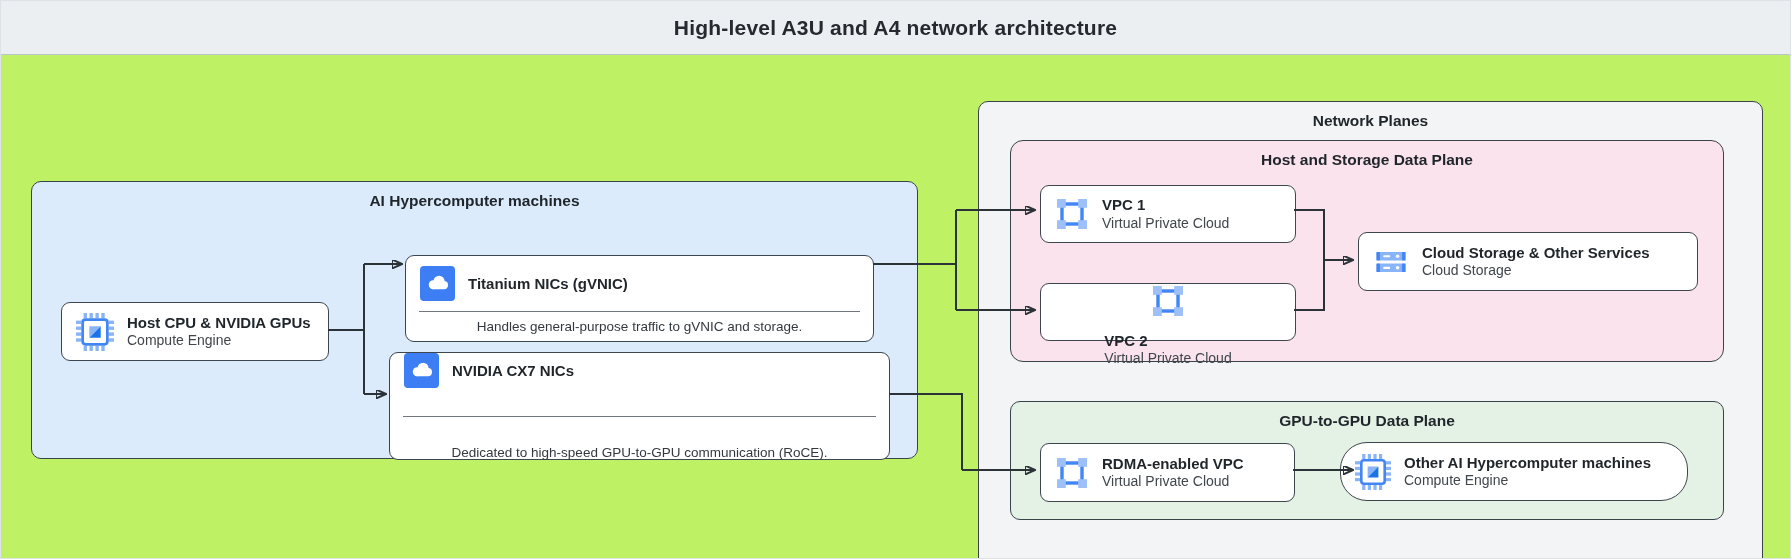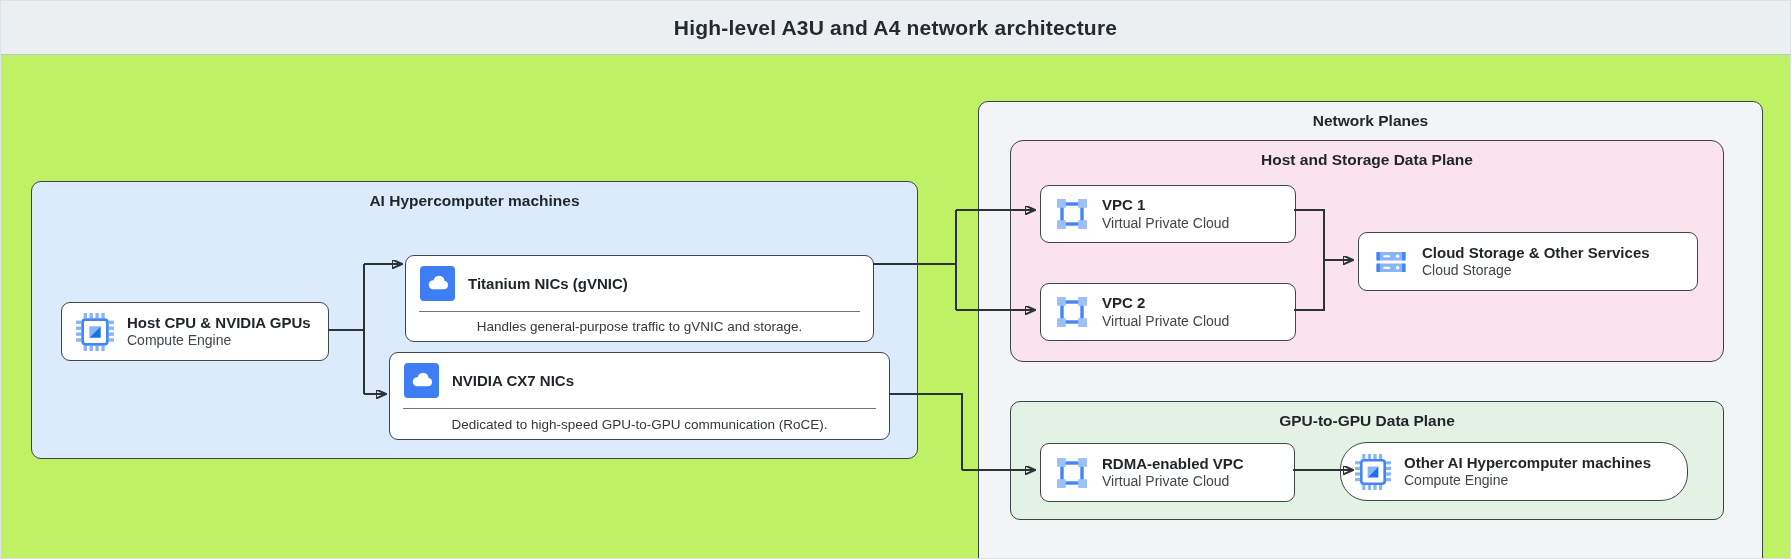--- a/index.html
+++ b/index.html
@@ -43,23 +43,23 @@
   .nic-head{height:55px;display:flex;align-items:center;gap:13px;padding:0 14px;}
   .nic-div{border-top:1.5px solid #6f767c;margin:0 13px;}
   .nic-desc{flex:1;display:flex;align-items:center;justify-content:center;
     font-size:13.5px;color:#33393f;white-space:nowrap;}
 
   .icon{flex:0 0 auto;display:block;}
 
   
   #n-host    {left:29px;  top:120px; width:268px; height:59px;}
   #n-titanium{left:373px; top:41px;  width:469px; height:87px;margin-top:32px;}
-  #n-cx7     {left:357px; top:170px; width:501px; height:88px;}
+  #n-cx7     {left:357px; top:170px; width:501px; height:108px;gap:28px;}
   #n-vpc1    {left:29px;  top:44px;  width:256px; height:58px;}
-  #n-vpc2    {left:29px;  top:142px; width:256px; height:58px;}
+  #n-vpc2    {left:29px;  top:142px; width:256px; height:58px;flex-direction:column;}
   #n-cs      {left:347px; top:91px;  width:340px; height:59px;}
   #n-rdma    {left:29px;  top:41px;  width:255px; height:59px;}
   #n-other   {left:329px; top:40px;  width:348px; height:59px;border-radius:27px;}
 
   .wires{position:absolute;left:0;top:0;width:1792px;height:560px;pointer-events:none;}
   .wires path,.wires line{stroke:#2b3238;stroke-width:2;fill:none;}
 </style>
 </head>
 <body>
 

